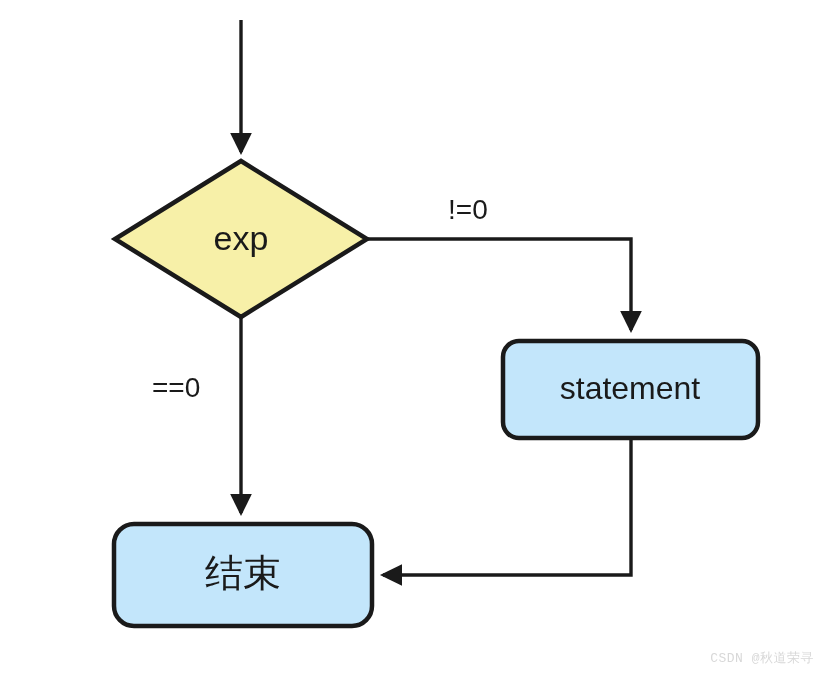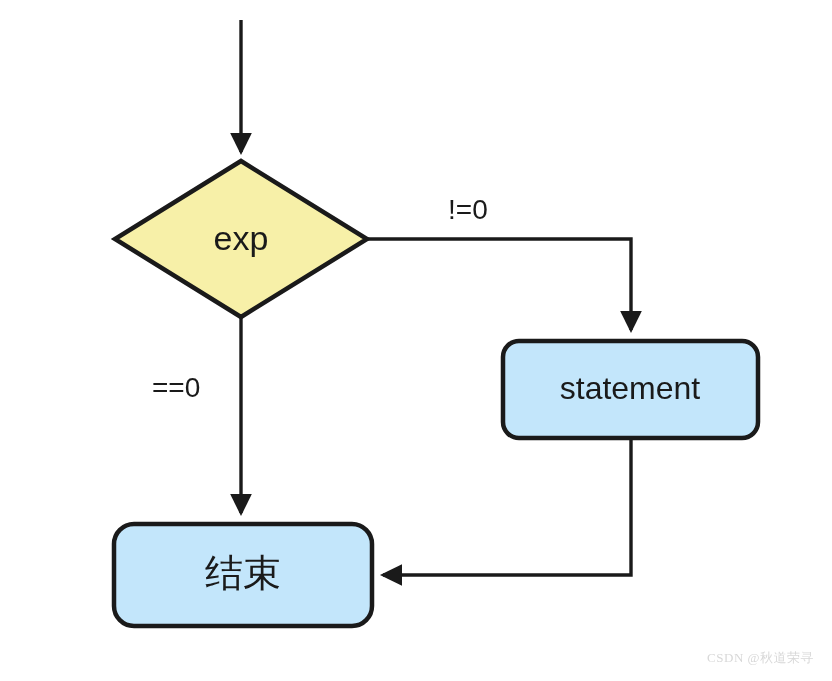--- a/index.html
+++ b/index.html
@@ -32,21 +32,21 @@
   }
   .edge-label {
     font-family: "Liberation Sans", "DejaVu Sans", sans-serif;
     fill: #1a1a1a;
     dominant-baseline: middle;
   }
   .watermark {
     position: absolute;
     right: 18px;
     bottom: 14px;
-    font-family: Liberation Serif, serif;
+    font-family: Liberation Mono, monospace;
     font-size: 13px;
     color: #d8d8d8;
     letter-spacing: 0.5px;
     white-space: nowrap;
     user-select: none;
   }
 </style>
 </head>
 <body>
 

